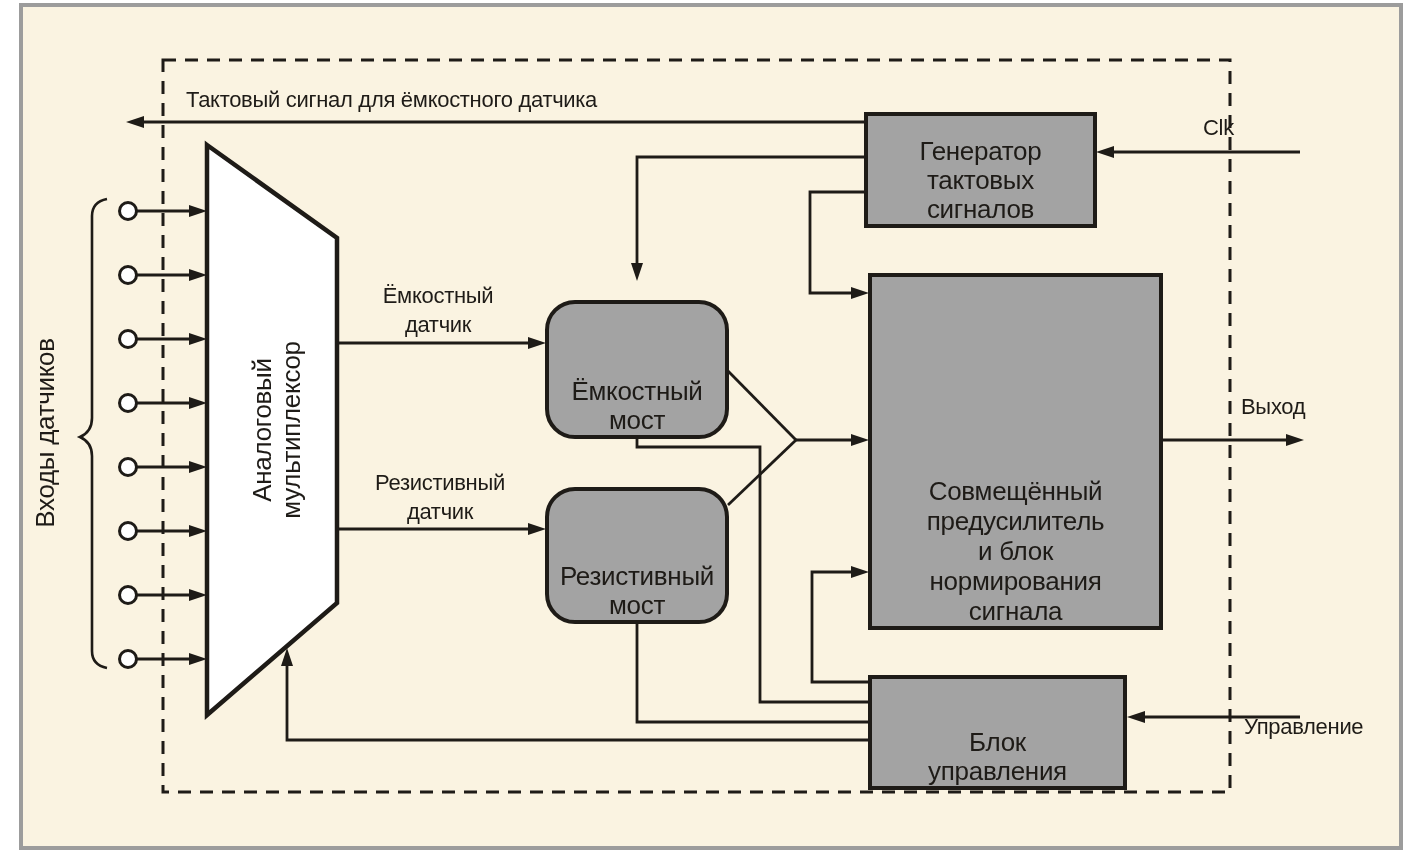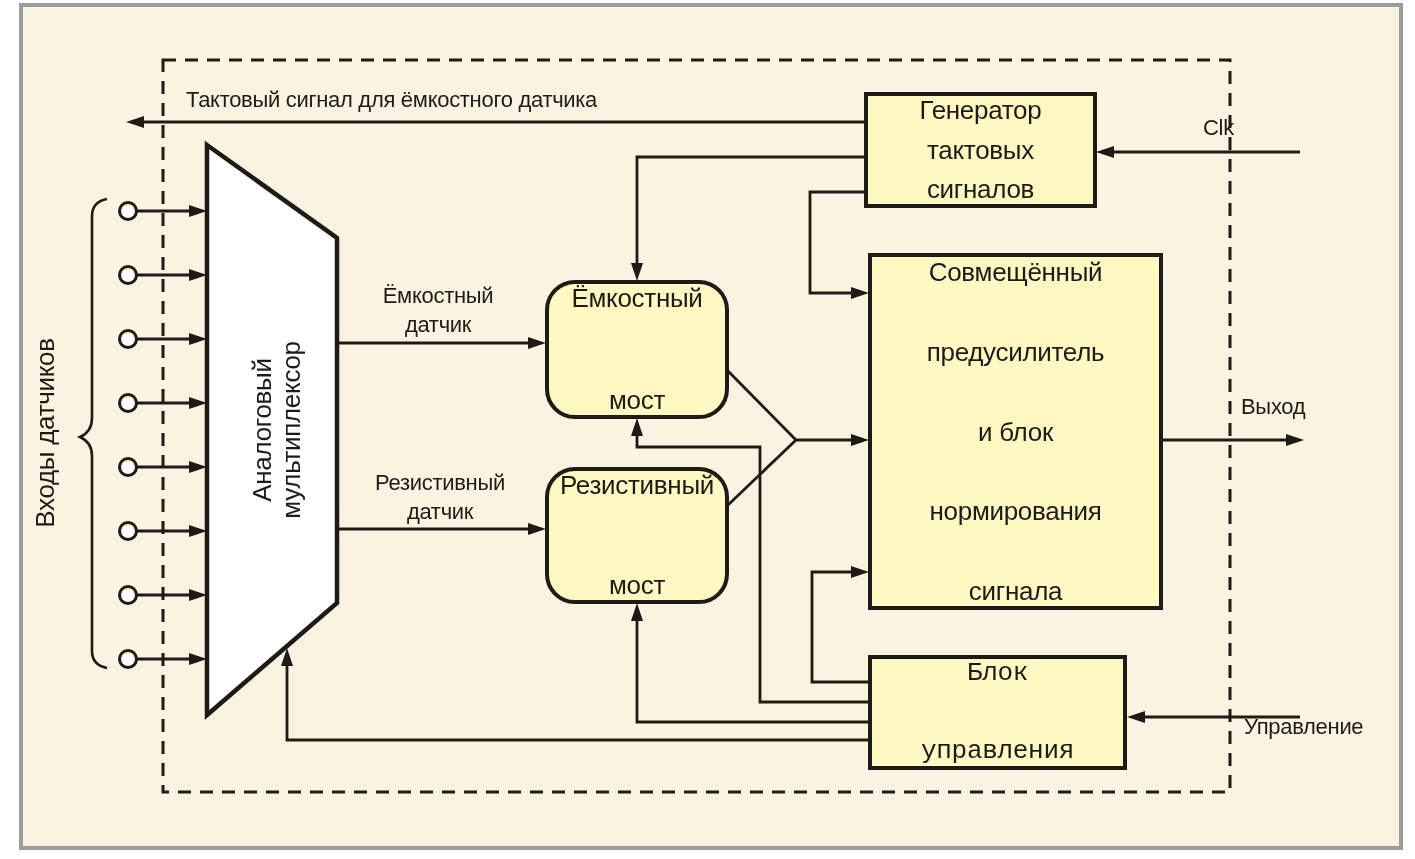--- a/index.html
+++ b/index.html
@@ -1,23 +1,23 @@
 <!DOCTYPE html>
 <html><head>
 <meta charset="utf-8">
 <style>
   html,body{margin:0;padding:0;background:#ffffff;}
   body{width:1415px;height:859px;position:relative;overflow:hidden;
        font-family:"Liberation Sans", sans-serif;color:#1e1b17;}
   .frame{position:absolute;left:19px;top:3px;width:1384px;height:847px;
          box-sizing:border-box;border:4px solid #9c9c9c;background:#faf3e1;}
   svg.wires{position:absolute;left:0;top:0;z-index:1;}
-  .box{position:absolute;box-sizing:border-box;border:4px solid #1e1b17;background:#fef9c3;
-       display:flex;flex-direction:column;justify-content:space-between;align-items:center;
-       z-index:2;font-size:26px;line-height:29px;letter-spacing:-0.3px;text-align:center;}
+  .box{position:absolute;box-sizing:border-box;border:4px solid #1e1b17;background:#a3a3a3;
+       display:flex;flex-direction:column;justify-content:flex-end;align-items:center;
+       z-index:2;font-size:26px;line-height:29px;letter-spacing:-0.3px;text-align:center;margin-top:20px;}
   .box span{display:block;}
   .rounded{border-radius:30px;}
   .lbl{position:absolute;z-index:3;font-size:22px;line-height:29px;letter-spacing:-0.3px;
        white-space:nowrap;}
   .lbl.center{text-align:center;white-space:normal;}
   .rot{position:absolute;z-index:3;font-size:26px;line-height:29px;letter-spacing:-0.3px;
        text-align:center;white-space:nowrap;transform:translate(-50%,-50%) rotate(-90deg);}
   .rot span{display:block;}
 </style>
 </head>
@@ -85,21 +85,21 @@
 </div>
 
 <div class="box" style="left:868px;top:253px;width:295px;height:357px;line-height:30px;">
   <span>Совмещённый</span>
   <span>предусилитель</span>
   <span>и блок</span>
   <span>нормирования</span>
   <span>сигнала</span>
 </div>
 
-<div class="box" style="left:868px;top:655px;width:259px;height:115px;font-family:Liberation Mono, monospace;">
+<div class="box" style="left:868px;top:655px;width:259px;height:115px;">
   <span>Блок</span>
   <span>управления</span>
 </div>
 
 <div class="box rounded" style="left:545px;top:280px;width:184px;height:139px;">
   <span>Ёмкостный</span>
   <span>мост</span>
 </div>
 
 <div class="box rounded" style="left:545px;top:467px;width:184px;height:137px;">

